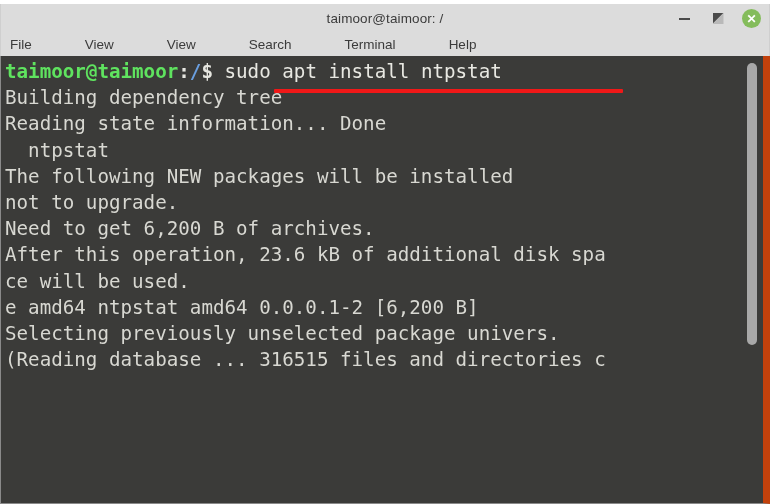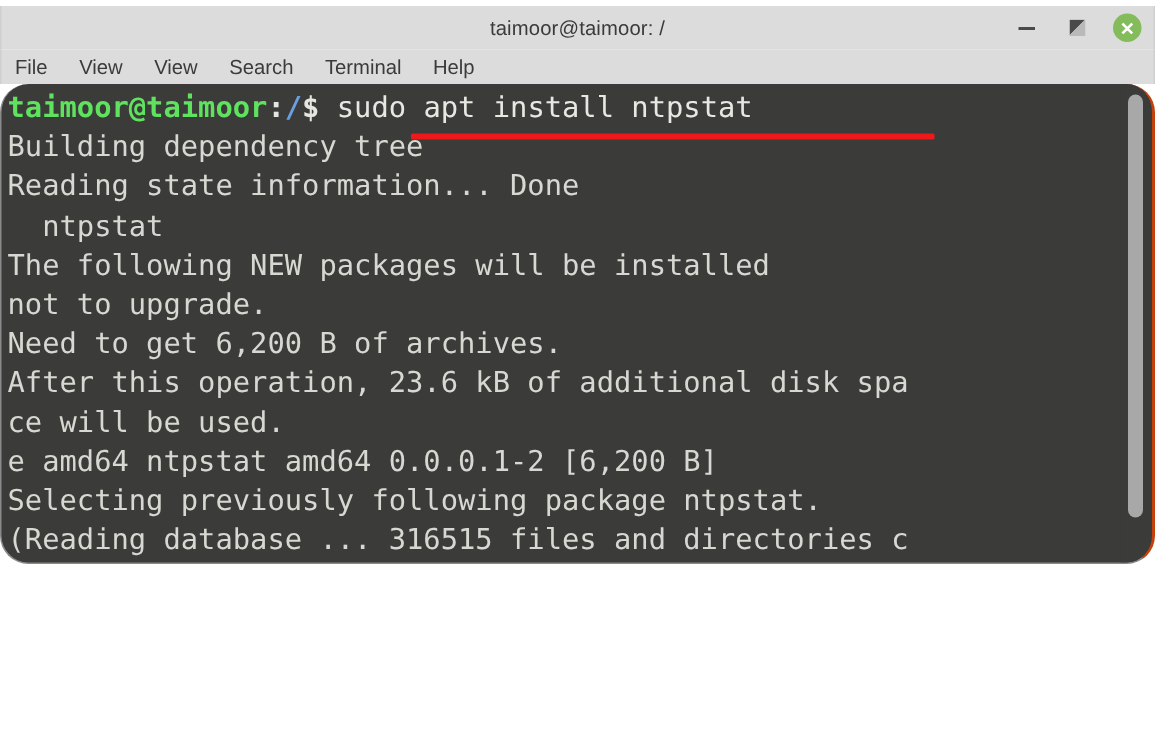--- a/index.html
+++ b/index.html
@@ -10,21 +10,21 @@
   body {
     width: 770px;
     height: 504px;
     overflow: hidden;
     font-family: "Liberation Sans", sans-serif;
   }
 
   #window {
     position: relative;
     width: 770px;
-    height: 376px;
+    height: 504px;
     background: #ffffff;
     box-sizing: border-box;
     display: flex;
     flex-direction: column;
   }
 
   
   .top-strip {
     height: 4px;
     background: #ffffff;
@@ -114,42 +114,42 @@
   .menubar {
     height: 23px;
     flex: 0 0 auto;
     background: #dcdcdc;
     border-left: 1px solid #cfcfcf;
     border-right: 1px solid #cfcfcf;
     display: flex;
     align-items: center;
     padding-left: 9px;
     box-sizing: border-box;
+    gap: 32px;
   }
   .menu-item {
     font-family: "Liberation Sans", sans-serif;
     font-size: 13.5px;
     color: #3b3b3b;
     padding: 0 11px 0 0;
     margin-right: 10px;
     white-space: nowrap;
     cursor: default;
   }
 
   
   .terminal-wrap {
     position: relative;
     flex: 1 1 auto;
     background: #3b3b39;
     border-left: 1px solid #8a8a8a;
-    border-right: 2px solid #c2410c;
+    border-right: 7px solid #c2410c;
     border-bottom: 1px solid #8a8a8a;
     box-sizing: border-box;
     overflow: hidden;
-    border-radius: 19px;
   }
   .terminal-screen {
     position: absolute;
     left: 0;
     top: 0;
     right: 21px;
     bottom: 0;
     padding: 3px 0 0 4px;
     box-sizing: border-box;
     overflow: hidden;
@@ -235,21 +235,21 @@
 
       <div class="term-line">Building dependency tree</div>
       <div class="term-line">Reading state information... Done</div>
       <div class="term-line">  ntpstat</div>
       <div class="term-line">The following NEW packages will be installed</div>
       <div class="term-line">not to upgrade.</div>
       <div class="term-line">Need to get 6,200 B of archives.</div>
       <div class="term-line">After this operation, 23.6 kB of additional disk spa</div>
       <div class="term-line">ce will be used.</div>
       <div class="term-line">e amd64 ntpstat amd64 0.0.0.1-2 [6,200 B]</div>
-      <div class="term-line">Selecting previously following package ntpstat.</div>
+      <div class="term-line">Selecting previously unselected package univers.</div>
       <div class="term-line">(Reading database ... 316515 files and directories c</div>
 
       <div class="red-underline"></div>
     </div>
 
     <div class="scrollbar-track">
       <div class="scrollbar-thumb"></div>
     </div>
   </div>
 

